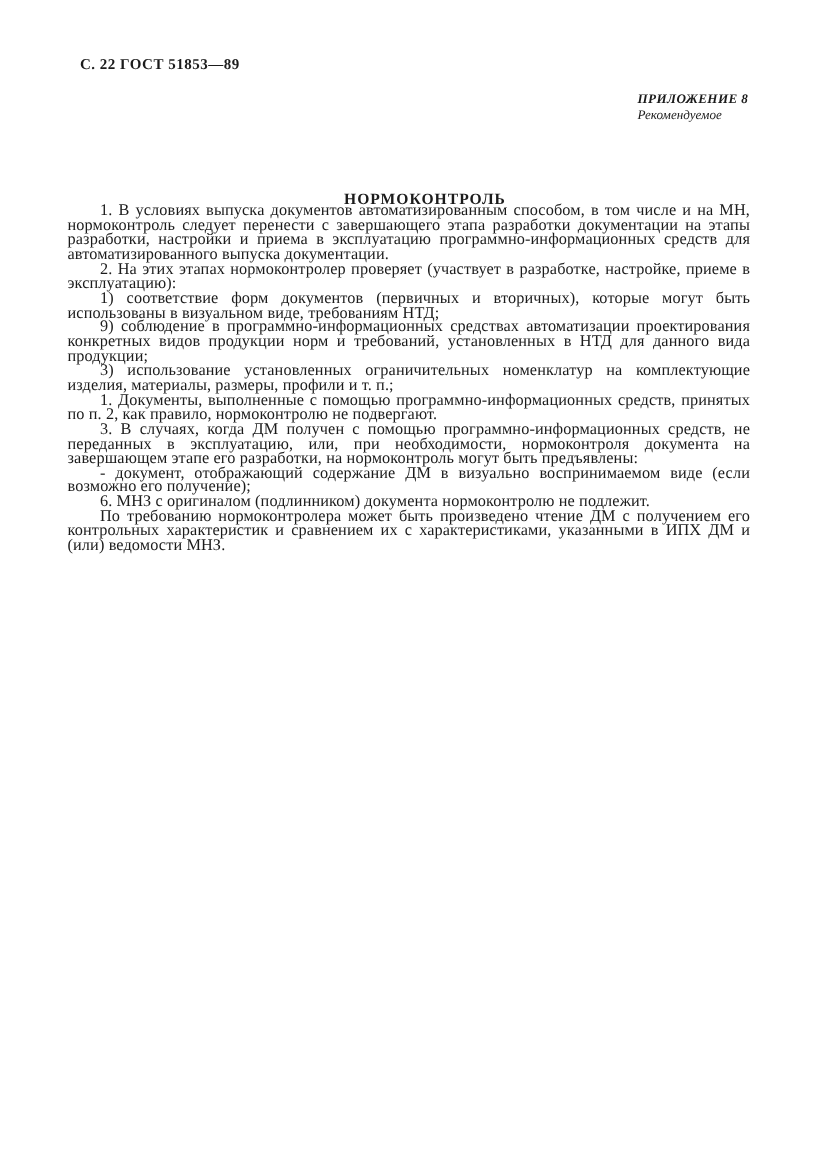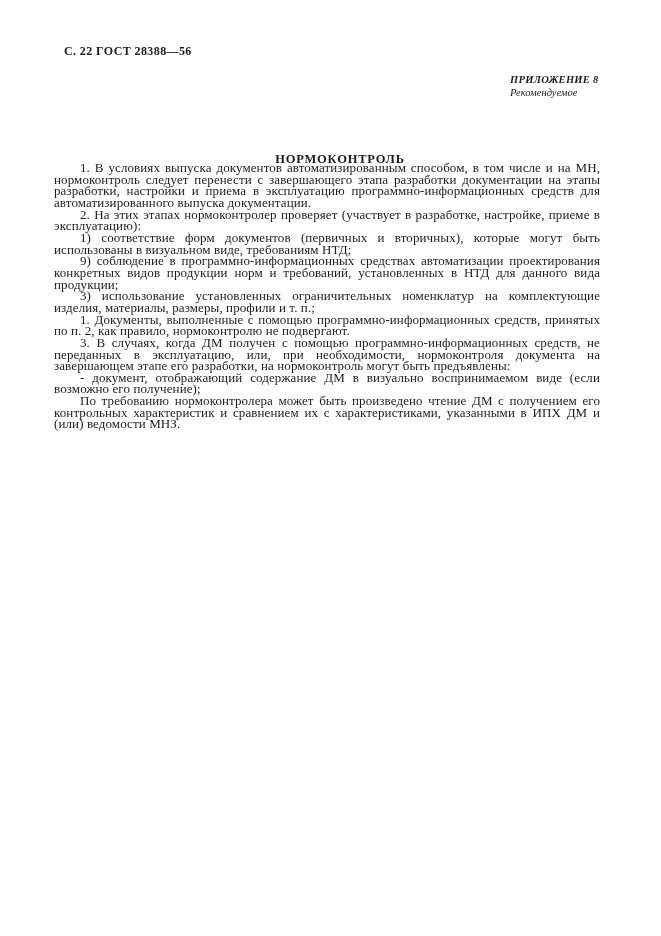--- a/index.html
+++ b/index.html
@@ -66,34 +66,35 @@
   .para {
     margin: 0;
     text-indent: 26px;
   }
 </style>
 </head>
 <body>
 
 <div class="page">
 
-  <div class="page-header">С. 22 ГОСТ 28388—56</div>
+  <div class="page-header">С. 22 ГОСТ 51853—89</div>
 
   <div class="appendix-block">
     <div class="appendix-label">ПРИЛОЖЕНИЕ 8</div>
     <div class="appendix-subtitle">Рекомендуемое</div>
   </div>
 
   <h1 class="section-title">НОРМОКОНТРОЛЬ</h1>
 
   <div class="doc-body">
     <p class="para">1. В условиях выпуска документов автоматизированным способом, в том числе и на МН, нормоконтроль следует перенести с завершающего этапа разработки документации на этапы разработки, настройки и приема в эксплуатацию программно-информационных средств для автоматизированного выпуска документации.</p>
     <p class="para">2. На этих этапах нормоконтролер проверяет (участвует в разработке, настройке, приеме в эксплуатацию):</p>
     <p class="para">1) соответствие форм документов (первичных и вторичных), которые могут быть использованы в визуальном виде, требованиям НТД;</p>
     <p class="para">9) соблюдение в программно-информационных средствах автоматизации проектирования конкретных видов продукции норм и требований, установленных в НТД для данного вида продукции;</p>
     <p class="para">3) использование установленных ограничительных номенклатур на комплектующие изделия, материалы, размеры, профили и т. п.;</p>
     <p class="para">1. Документы, выполненные с помощью программно-информационных средств, принятых по п. 2, как правило, нормоконтролю не подвергают.</p>
     <p class="para">3. В случаях, когда ДМ получен с помощью программно-информационных средств, не переданных в эксплуатацию, или, при необходимости, нормоконтроля документа на завершающем этапе его разработки, на нормоконтроль могут быть предъявлены:</p>
     <p class="para">- документ, отображающий содержание ДМ в визуально воспринимаемом виде (если возможно его получение);</p>
+    <p class="para">6. МНЗ с оригиналом (подлинником) документа нормоконтролю не подлежит.</p>
     <p class="para">По требованию нормоконтролера может быть произведено чтение ДМ с получением его контрольных характеристик и сравнением их с характеристиками, указанными в ИПХ ДМ и (или) ведомости МНЗ.</p>
   </div>
 
 </div>
 
 </body></html>

